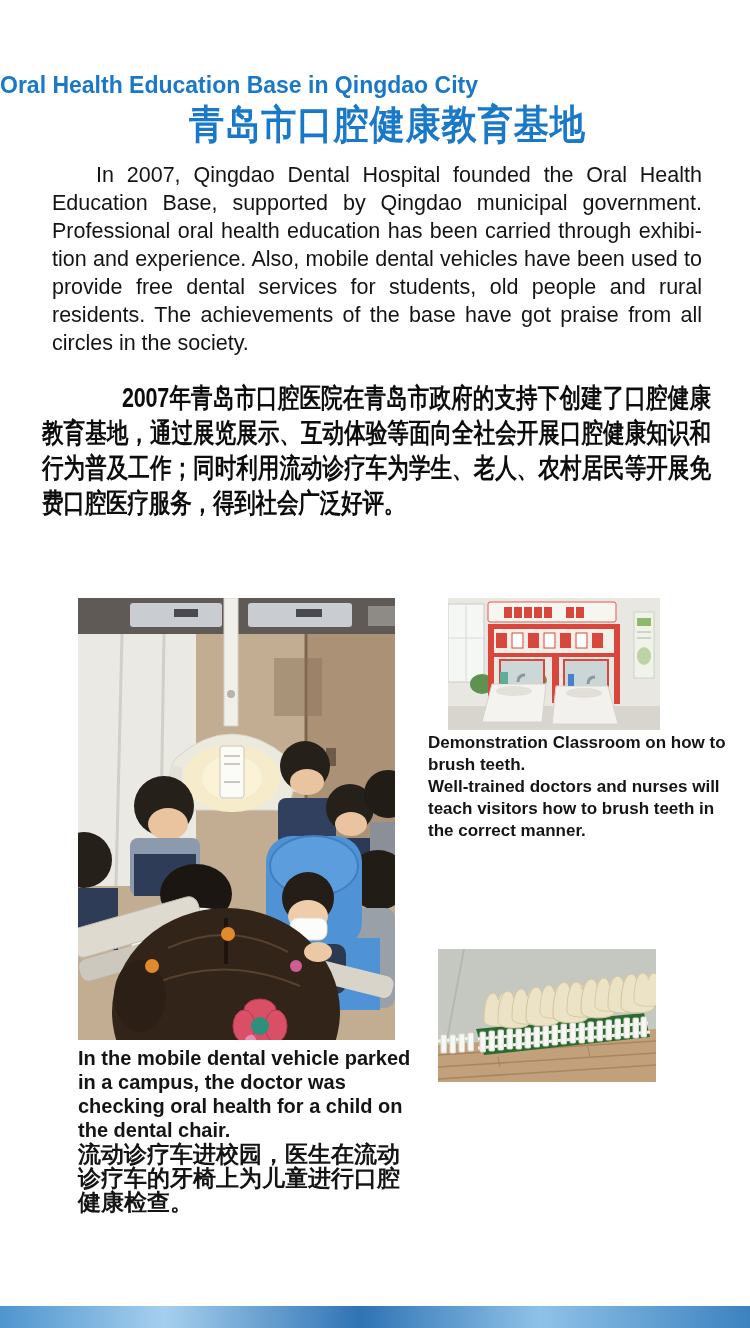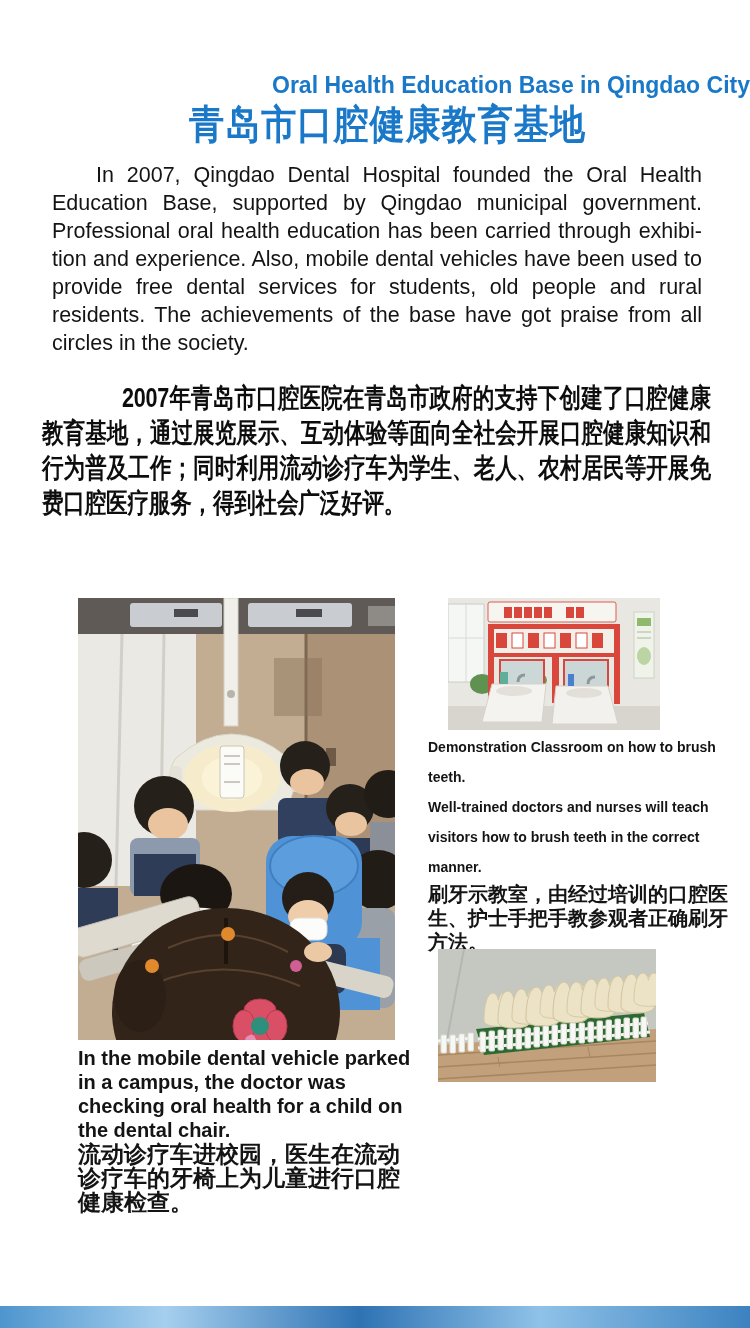--- a/index.html
+++ b/index.html
@@ -1,39 +1,39 @@
 <!DOCTYPE html>
 <html><head>
 <meta charset="utf-8">
 <style>
   html,body{margin:0;padding:0;background:#ffffff;}
   body{font-family:"Liberation Sans","DejaVu Sans",sans-serif;color:#111;}
   .page{position:relative;width:750px;height:1328px;background:#ffffff;overflow:hidden;margin:0 auto;}
 
-  .title-en{position:absolute;top:72px;left:0;width:750px;text-align:right;
+  .title-en{position:absolute;top:72px;left:0;width:750px;text-align:left;
     font-size:23px;font-weight:bold;color:#1a78c8;letter-spacing:0px;}
   .title-zh{position:absolute;top:97px;left:12px;width:750px;text-align:center;
     font-size:40px;font-weight:bold;color:#1a78c8;white-space:nowrap;}
   .title-zh span{display:inline-block;transform:scaleX(0.88);transform-origin:center top;letter-spacing:1px;}
 
   .intro-en{position:absolute;top:161px;left:52px;width:650px;
     font-size:21.5px;line-height:28px;text-align:justify;text-indent:44px;color:#141414;}
   .intro-zh{position:absolute;top:381px;left:42px;width:836px;
     transform:scaleX(0.8);transform-origin:0 0;
     font-size:27px;font-weight:bold;line-height:35px;letter-spacing:-0.3px;
     text-align:justify;text-indent:100px;color:#0d0d0d;}
 
   .photo{position:absolute;overflow:hidden;background:#ddd;}
   .photo svg{display:block;}
   .photo-vehicle{left:78px;top:598px;width:317px;height:442px;}
   .photo-classroom{left:448px;top:598px;width:212px;height:132px;}
   .photo-teeth{left:438px;top:949px;width:218px;height:133px;}
 
   .caption{position:absolute;font-weight:bold;color:#141414;}
-  .caption .en{font-size:14px;line-height:30px;white-space:pre-line;}
+  .caption .en{font-size:17px;line-height:22px;white-space:pre-line;}
   .caption .zh{font-size:20px;line-height:24px;}
   .caption-vehicle{left:78px;top:1046px;width:338px;}
   .caption-vehicle .en{font-size:20px;line-height:24px;}
   .caption-vehicle .zh{font-size:23px;line-height:24px;}
   .caption-classroom{left:428px;top:732px;width:310px;}
   .caption-teeth{left:428px;top:1092px;width:310px;}
 
   .footer-bar{position:absolute;left:0;bottom:0;width:750px;height:22px;
     background:linear-gradient(90deg,#4e95ce 0%,#a6cfee 22%,#2f73b4 48%,#8fc2e8 72%,#3c82c0 100%);}
 </style>
@@ -206,21 +206,20 @@
         <path d="M140 86 q0 -7 7 -7" stroke="#8f969b" stroke-width="3" fill="none"></path>
         <rect x="52" y="74" width="8" height="12" fill="#5fae9a"></rect>
         <rect x="120" y="76" width="6" height="12" fill="#4a7fd0"></rect>
       </g>
     </svg>
   </div>
 
   <div class="caption caption-classroom">
     <div class="en">Demonstration Classroom on how to brush teeth.
 Well-trained doctors and nurses will teach visitors how to brush teeth in the correct manner.</div>
-    <div class="zh">刷牙示教室，由经过培训的口腔医生、护士手把手教参观者正确刷牙方法。</div>
   </div>
 
   <div class="photo photo-teeth">
     <svg width="218" height="133" viewBox="0 0 218 133">
       <defs>
         <path id="tooth" d="M0 30 C0 12 4 0 10 0 C13 0 15 4 16 8 C17 4 19 0 22 0 C28 0 32 12 32 30 C32 34 28 37 16 37 C4 37 0 34 0 30 Z"></path>
       </defs>
       <rect width="218" height="133" fill="#c5c8c0"></rect>
       <line x1="26" y1="0" x2="8" y2="96" stroke="#b3b7af" stroke-width="2"></line>
       <g>

